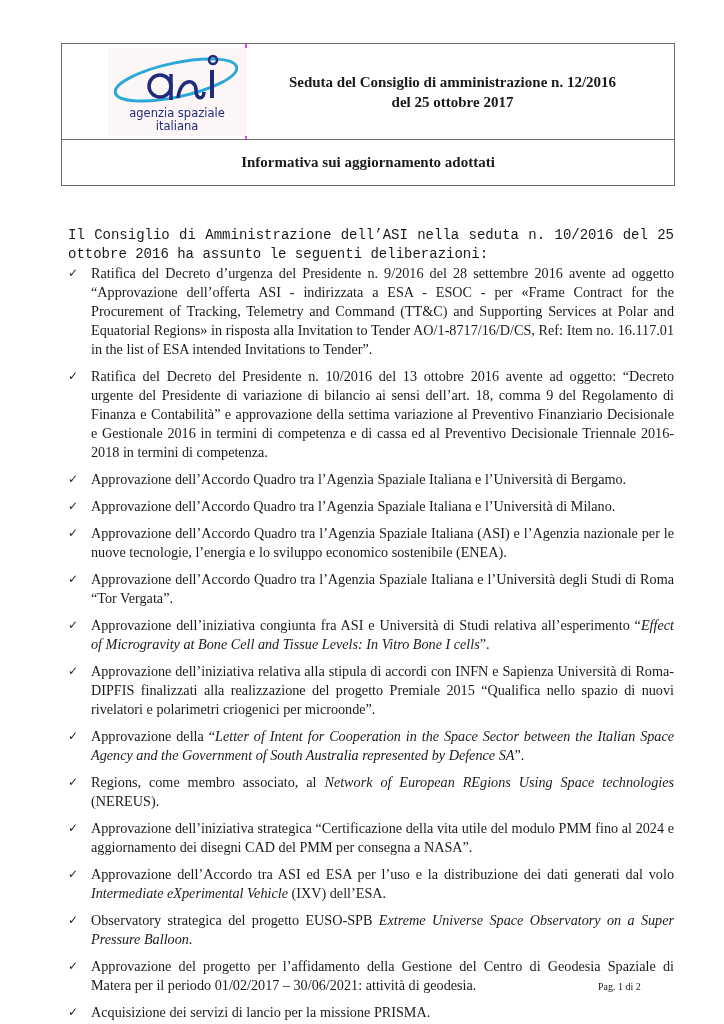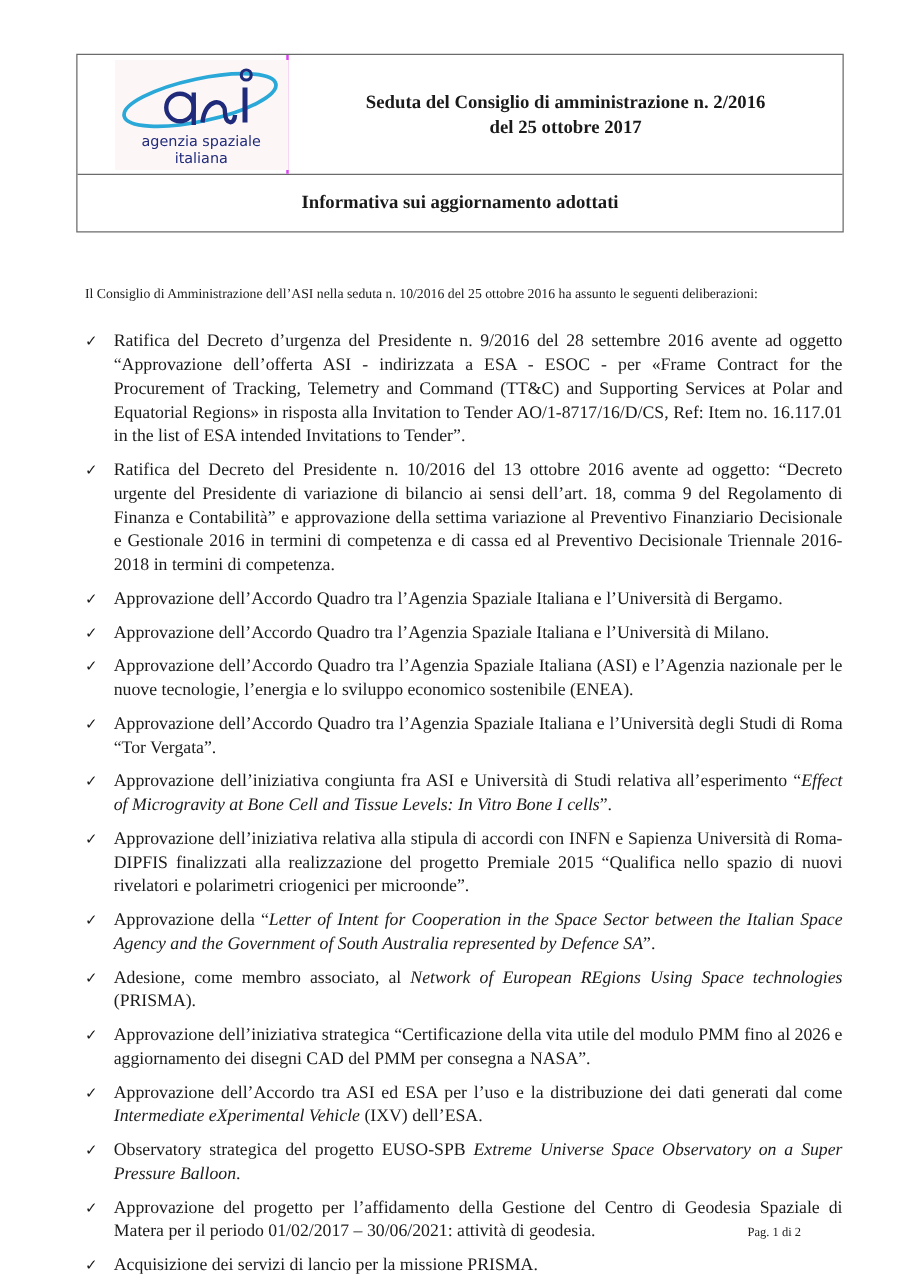--- a/index.html
+++ b/index.html
@@ -9,38 +9,38 @@
     color: #1a1a1a;
   }
   .page { position: absolute; left: 0; top: 0; width: 724px; height: 1024px; }
 
   
   .hdr-table {
     position: absolute; left: 61px; top: 43px; width: 614px; height: 143px;
     border: 1px solid #6b6b6b; box-sizing: border-box;
   }
   .hdr-top { position: absolute; left: 0; top: 0; right: 0; height: 95px; border-bottom: 1px solid #6b6b6b; }
-  .hdr-logo-cell { position: absolute; left: 0; top: 0; width: 169px; height: 95px; border-right: 2px solid #d946ef; box-sizing: border-box; }
+  .hdr-logo-cell { position: absolute; left: 16px; top: 0; width: 169px; height: 95px; border-right: 2px solid #d946ef; box-sizing: border-box; }
   .logo-box { position: absolute; left: 30px; top: 4px; width: 139px; height: 88px; background: #fdf6f6; }
   .logo-box svg { display: block; }
   .hdr-title-cell {
     position: absolute; left: 169px; top: 0; right: 0; height: 95px;
     display: flex; flex-direction: column; align-items: center; justify-content: center;
     font-weight: bold; font-size: 15px; line-height: 20px; text-align: center;
   }
   .hdr-bottom {
     position: absolute; left: 0; top: 96px; right: 0; bottom: 0;
     display: flex; align-items: center; justify-content: center;
     font-weight: bold; font-size: 15px;
   }
 
   
   .intro {
     position: absolute; left: 68px; top: 226px; width: 606px;
-    font-size: 11px; line-height: 19px; text-align: justify;
+    font-size: 14px; line-height: 19px; text-align: justify; font-family: Liberation Mono, monospace;
   }
   .list { position: absolute; left: 68px; top: 264px; width: 606px; margin: 0; padding: 0; list-style: none; }
   .item {
     position: relative; padding-left: 23px; margin-bottom: 8px;
     font-size: 14.2px; line-height: 19px; text-align: justify;
   }
   .check {
     position: absolute; left: 0; top: 0; font-family: "DejaVu Sans", sans-serif;
     font-size: 12px; line-height: 19px; color: #1a1a1a;
   }
@@ -68,41 +68,41 @@
             <path d="M70 50 C 72 30, 88 30, 88 42 C 88 52, 96 52, 96 44" stroke="#1f2a7a" stroke-width="3.5" fill="none"></path>
 
             <path d="M104 22 L104 50" stroke="#1f2a7a" stroke-width="4" fill="none"></path>
             <circle cx="105" cy="12" r="4" fill="none" stroke="#1f2a7a" stroke-width="2.5"></circle>
             <text x="69" y="69" text-anchor="middle" font-family="DejaVu Sans, sans-serif" font-size="11.5" fill="#1f2a7a">agenzia spaziale</text>
             <text x="69" y="82" text-anchor="middle" font-family="DejaVu Sans, sans-serif" font-size="11.5" fill="#1f2a7a">italiana</text>
           </svg>
         </div>
       </div>
       <div class="hdr-title-cell">
-        <div>Seduta del Consiglio di amministrazione n. 2/2016</div>
+        <div>Seduta del Consiglio di amministrazione n. 12/2016</div>
         <div>del 25 ottobre 2017</div>
       </div>
     </div>
     <div class="hdr-bottom">Informativa sui aggiornamento adottati</div>
   </div>
 
   <div class="intro">Il Consiglio di Amministrazione dell’ASI nella seduta n. 10/2016 del 25 ottobre 2016 ha assunto le seguenti deliberazioni:</div>
 
   <ul class="list" id="deliberations">
       <li class="item"><span class="check">✓</span><span>Ratifica del Decreto d’urgenza del Presidente n. 9/2016 del 28 settembre 2016 avente ad oggetto “Approvazione dell’offerta ASI - indirizzata a ESA - ESOC - per «Frame Contract for the Procurement of Tracking, Telemetry and Command (TT&amp;C) and Supporting Services at Polar and Equatorial Regions» in risposta alla Invitation to Tender AO/1-8717/16/D/CS, Ref: Item no. 16.117.01 in the list of ESA intended Invitations to Tender”.</span><span class="it"></span><span></span></li>
       <li class="item"><span class="check">✓</span><span>Ratifica del Decreto del Presidente n. 10/2016 del 13 ottobre 2016 avente ad oggetto: “Decreto urgente del Presidente di variazione di bilancio ai sensi dell’art. 18, comma 9 del Regolamento di Finanza e Contabilità” e approvazione della settima variazione al Preventivo Finanziario Decisionale e Gestionale 2016 in termini di competenza e di cassa ed al Preventivo Decisionale Triennale 2016-2018 in termini di competenza.</span><span class="it"></span><span></span></li>
       <li class="item"><span class="check">✓</span><span>Approvazione dell’Accordo Quadro tra l’Agenzia Spaziale Italiana e l’Università di Bergamo.</span><span class="it"></span><span></span></li>
       <li class="item"><span class="check">✓</span><span>Approvazione dell’Accordo Quadro tra l’Agenzia Spaziale Italiana e l’Università di Milano.</span><span class="it"></span><span></span></li>
       <li class="item"><span class="check">✓</span><span>Approvazione dell’Accordo Quadro tra l’Agenzia Spaziale Italiana (ASI) e l’Agenzia nazionale per le nuove tecnologie, l’energia e lo sviluppo economico sostenibile (ENEA).</span><span class="it"></span><span></span></li>
       <li class="item"><span class="check">✓</span><span>Approvazione dell’Accordo Quadro tra l’Agenzia Spaziale Italiana e l’Università degli Studi di Roma “Tor Vergata”.</span><span class="it"></span><span></span></li>
       <li class="item"><span class="check">✓</span><span>Approvazione dell’iniziativa congiunta fra ASI e Università di Studi relativa all’esperimento “</span><span class="it">Effect of Microgravity at Bone Cell and Tissue Levels: In Vitro Bone I cells</span><span>”.</span></li>
       <li class="item"><span class="check">✓</span><span>Approvazione dell’iniziativa relativa alla stipula di accordi con INFN e Sapienza Università di Roma-DIPFIS finalizzati alla realizzazione del progetto Premiale 2015 “Qualifica nello spazio di nuovi rivelatori e polarimetri criogenici per microonde”.</span><span class="it"></span><span></span></li>
       <li class="item"><span class="check">✓</span><span>Approvazione della “</span><span class="it">Letter of Intent for Cooperation in the Space Sector between the Italian Space Agency and the Government of South Australia represented by Defence SA</span><span>”.</span></li>
-      <li class="item"><span class="check">✓</span><span>Adesione, come membro associato, al </span><span class="it">Network of European REgions Using Space technologies</span><span> (PRISMA).</span></li>
-      <li class="item"><span class="check">✓</span><span>Approvazione dell’iniziativa strategica “Certificazione della vita utile del modulo PMM fino al 2026 e aggiornamento dei disegni CAD del PMM per consegna a NASA”.</span><span class="it"></span><span></span></li>
-      <li class="item"><span class="check">✓</span><span>Approvazione dell’Accordo tra ASI ed ESA per l’uso e la distribuzione dei dati generati dal come </span><span class="it">Intermediate eXperimental Vehicle</span><span> (IXV) dell’ESA.</span></li>
+      <li class="item"><span class="check">✓</span><span>Regions, come membro associato, al </span><span class="it">Network of European REgions Using Space technologies</span><span> (NEREUS).</span></li>
+      <li class="item"><span class="check">✓</span><span>Approvazione dell’iniziativa strategica “Certificazione della vita utile del modulo PMM fino al 2024 e aggiornamento dei disegni CAD del PMM per consegna a NASA”.</span><span class="it"></span><span></span></li>
+      <li class="item"><span class="check">✓</span><span>Approvazione dell’Accordo tra ASI ed ESA per l’uso e la distribuzione dei dati generati dal volo </span><span class="it">Intermediate eXperimental Vehicle</span><span> (IXV) dell’ESA.</span></li>
       <li class="item"><span class="check">✓</span><span>Observatory strategica del progetto EUSO-SPB </span><span class="it">Extreme Universe Space Observatory on a Super Pressure Balloon</span><span>.</span></li>
       <li class="item"><span class="check">✓</span><span>Approvazione del progetto per l’affidamento della Gestione del Centro di Geodesia Spaziale di Matera per il periodo 01/02/2017 – 30/06/2021: attività di geodesia.</span><span class="it"></span><span></span></li>
       <li class="item"><span class="check">✓</span><span>Acquisizione dei servizi di lancio per la missione PRISMA.</span><span class="it"></span><span></span></li>
     </ul>
 
   <div class="footer">Pag. 1 di 2</div>
 </div>
 
 </body></html>

